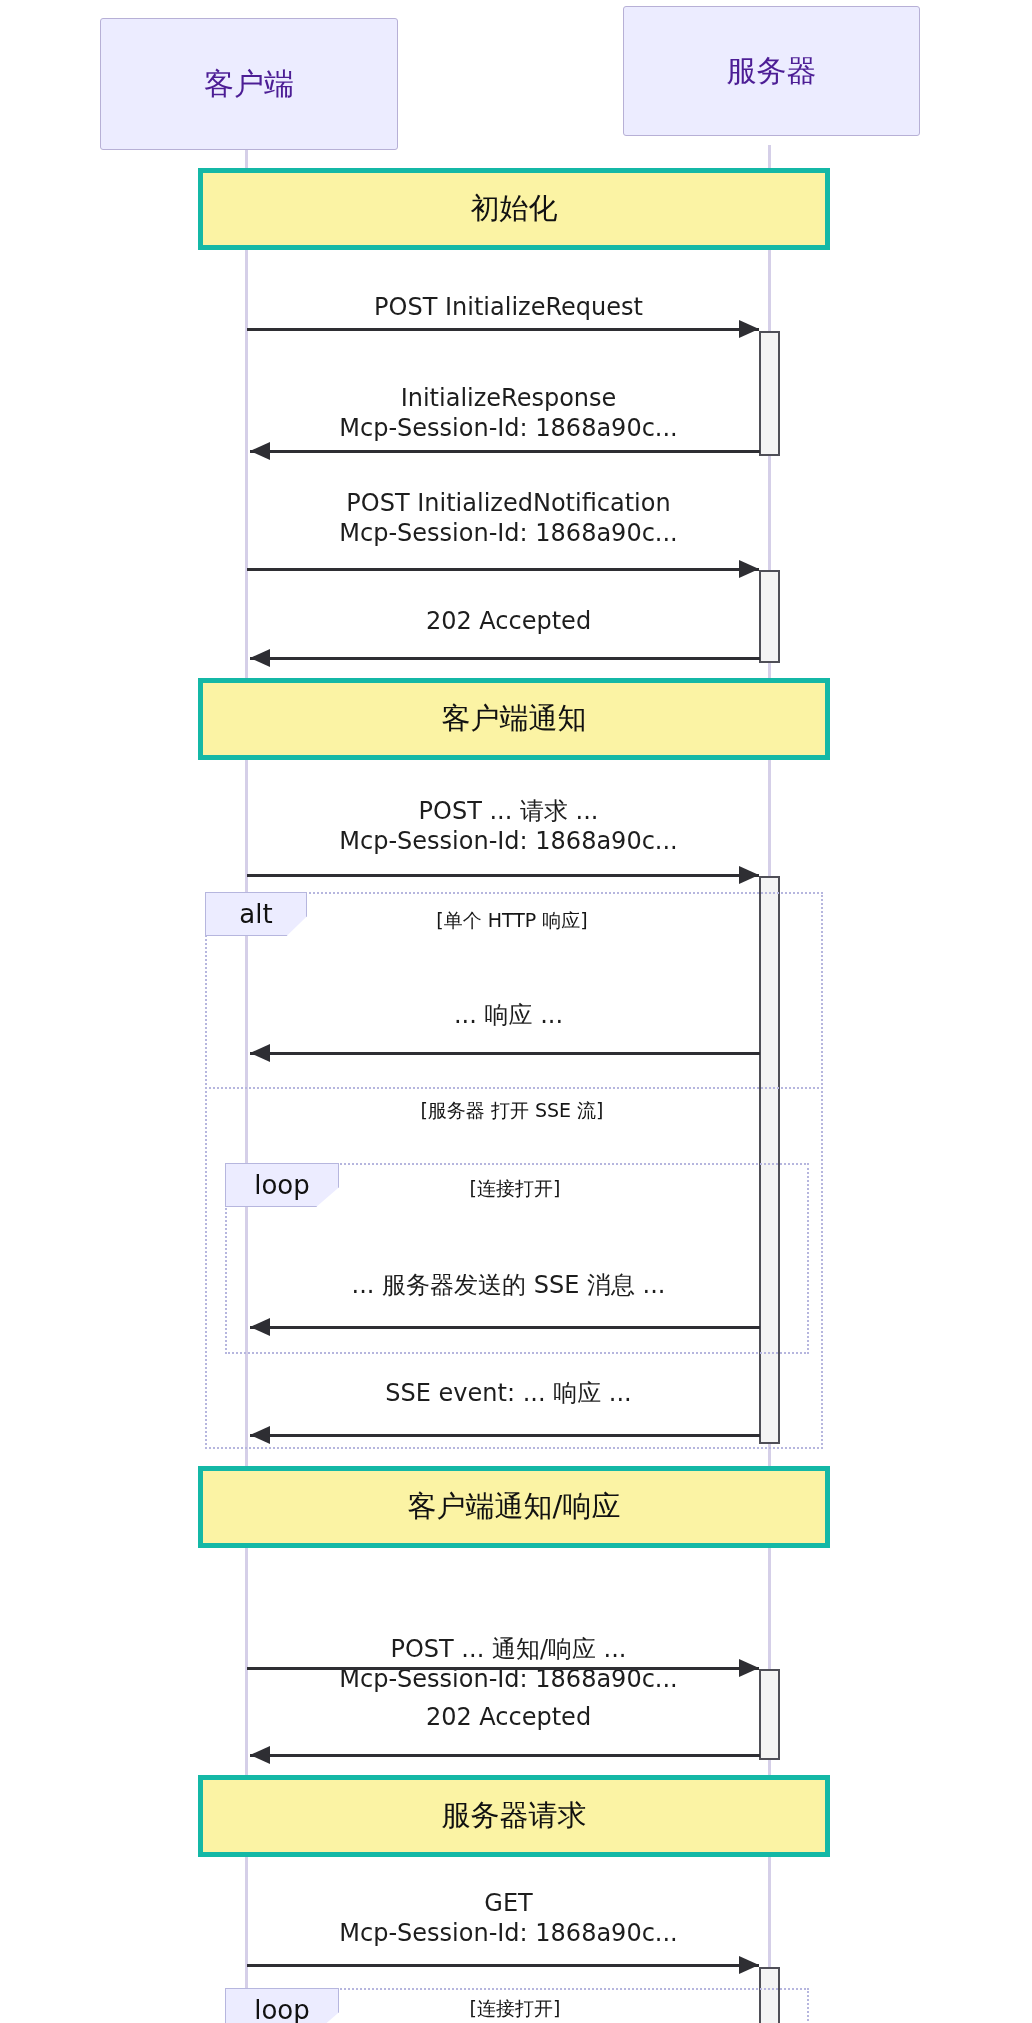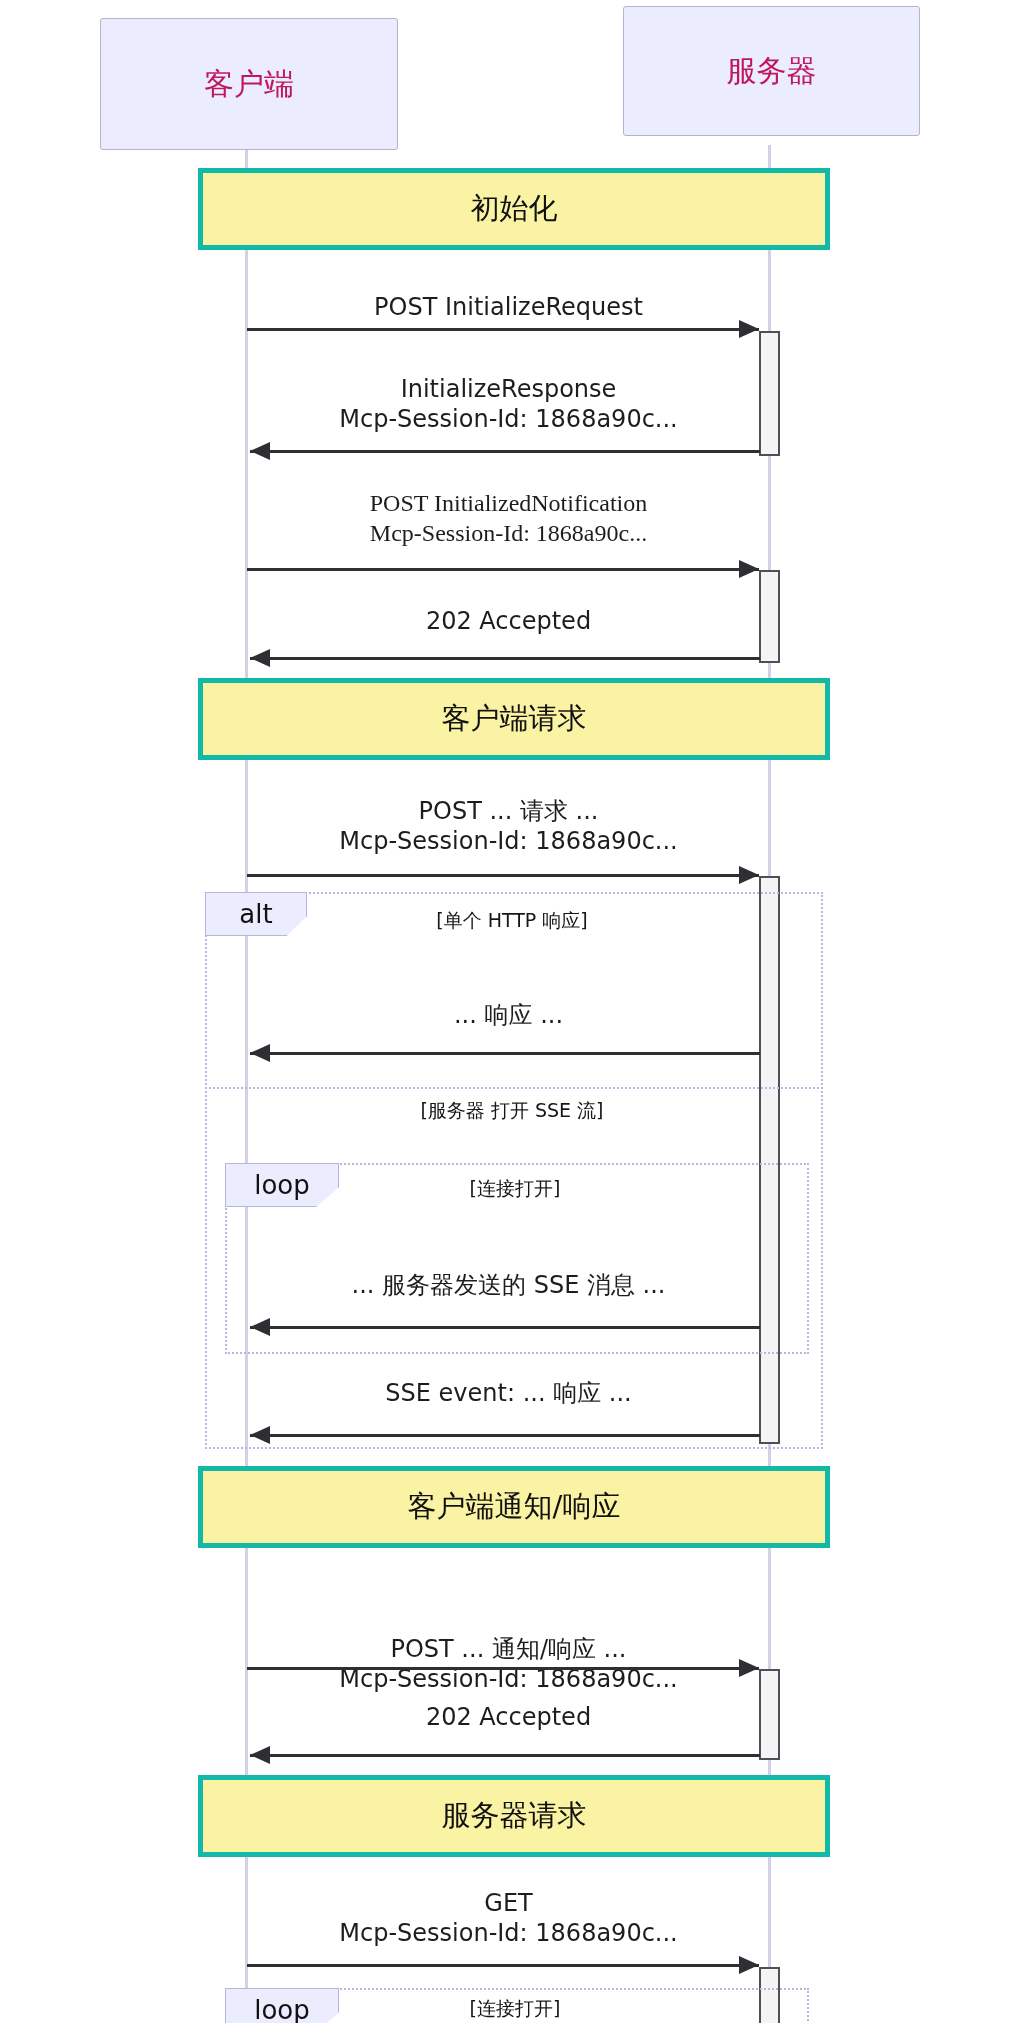--- a/index.html
+++ b/index.html
@@ -6,21 +6,21 @@
   #stage{
     position:relative;width:1032px;height:2023px;overflow:hidden;background:#ffffff;
     font-family:"DejaVu Sans","Liberation Sans",sans-serif;color:#1d1d1d;
   }
   
   .lifeline{position:absolute;top:145px;height:1878px;width:3px;background:#d5cfe8;}
   
   .actor{
     position:absolute;background:#ECECFF;border:1px solid #b7b0d6;border-radius:3px;
     display:flex;align-items:center;justify-content:center;
-    font-size:30px;color:#be185d;
+    font-size:30px;color:#4c1d95;
   }
   
   .band{
     position:absolute;left:198px;width:622px;height:72px;
     background:#fbf3a4;border:5px solid #14b8a6;
     display:flex;align-items:center;justify-content:center;
     font-size:29px;color:#111;
   }
   
   .activation{position:absolute;left:759px;width:17px;background:#f4f4f4;border:2px solid #4f4f57;}
@@ -66,47 +66,47 @@
     <span>客户端</span>
   </div>
   <div class="actor" style="left:623px;top:6px;width:295px;height:128px;">
     <span>服务器</span>
   </div>
 
   <div class="band" style="top:168px;">
     <span>初始化</span>
   </div>
   <div class="band" style="top:678px;">
-    <span>客户端请求</span>
+    <span>客户端通知</span>
   </div>
   <div class="band" style="top:1466px;">
     <span>客户端通知/响应</span>
   </div>
   <div class="band" style="top:1775px;">
     <span>服务器请求</span>
   </div>
 
   <div class="activation" style="top:331px;height:121px;"></div>
   <div class="activation" style="top:570px;height:89px;"></div>
   <div class="activation" style="top:876px;height:564px;"></div>
   <div class="activation" style="top:1669px;height:87px;"></div>
   <div class="activation" style="top:1967px;height:70px;"></div>
 
   <div class="msg" style="top:292px;">
     <span>POST InitializeRequest</span>
   </div>
   <div class="arrow arrow-right" style="top:328px;"></div>
 
-  <div class="msg" style="top:374px;">
+  <div class="msg" style="top:383px;">
     <div>InitializeResponse</div>
     <div>Mcp-Session-Id: 1868a90c...</div>
   </div>
   <div class="arrow arrow-left" style="top:450px;"></div>
 
-  <div class="msg" style="top:488px;font-family:Liberation Serif, serif;">
+  <div class="msg" style="top:488px;">
     <div>POST InitializedNotification</div>
     <div>Mcp-Session-Id: 1868a90c...</div>
   </div>
   <div class="arrow arrow-right" style="top:568px;"></div>
 
   <div class="msg" style="top:606px;">
     <span>202 Accepted</span>
   </div>
   <div class="arrow arrow-left" style="top:657px;"></div>
 

